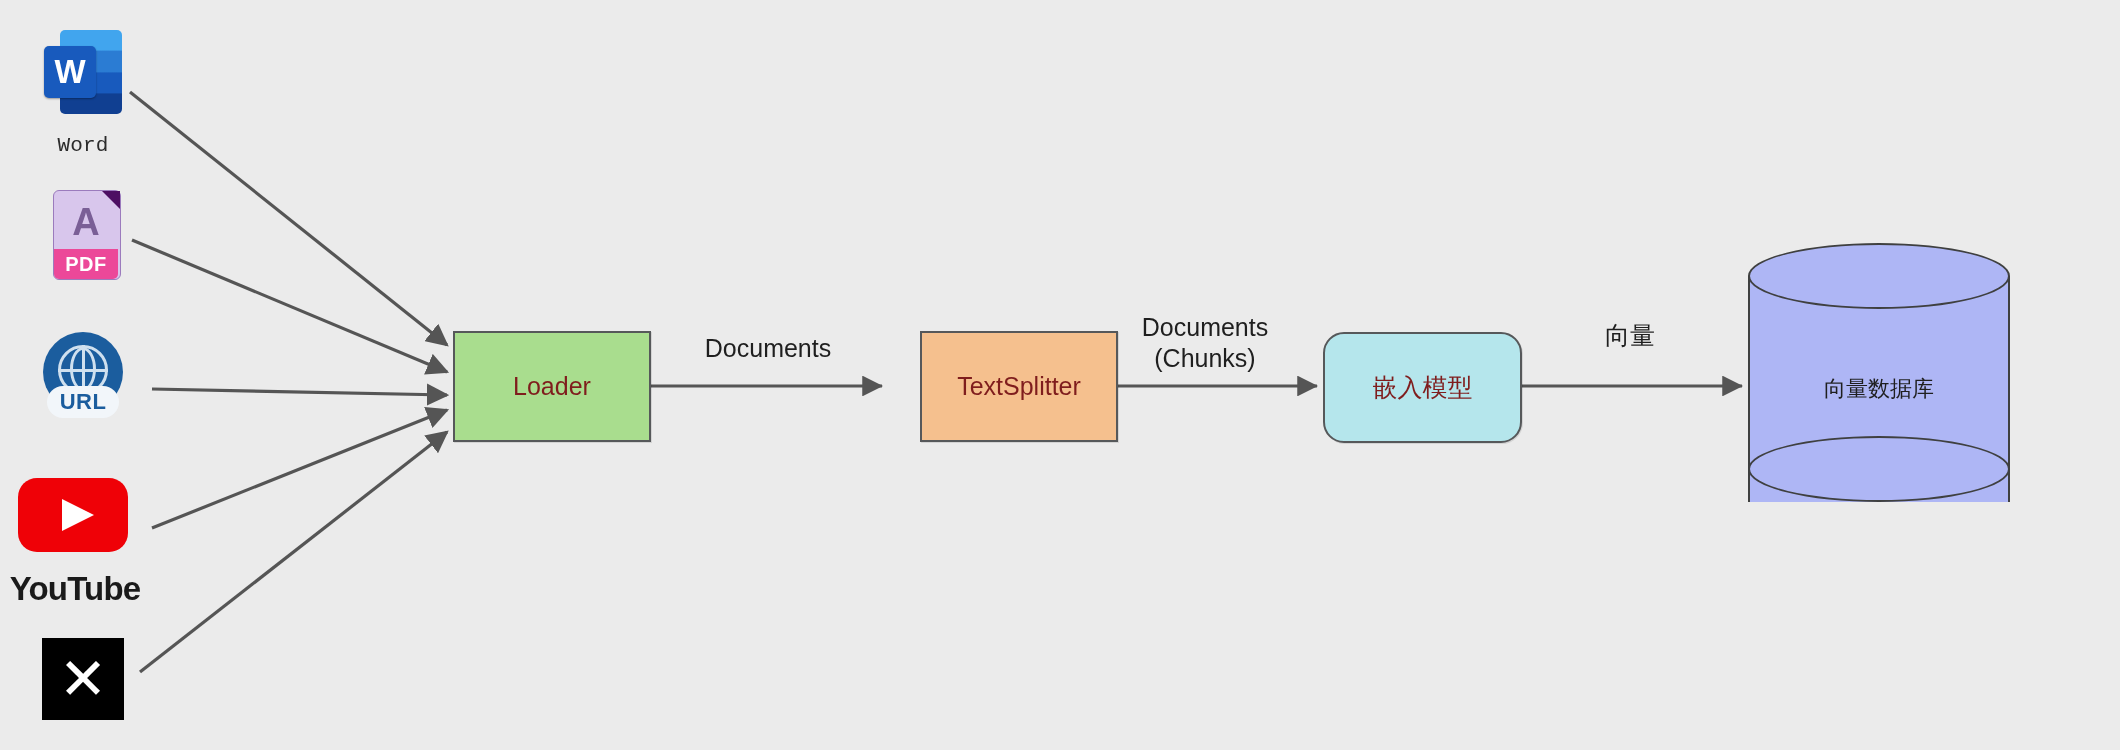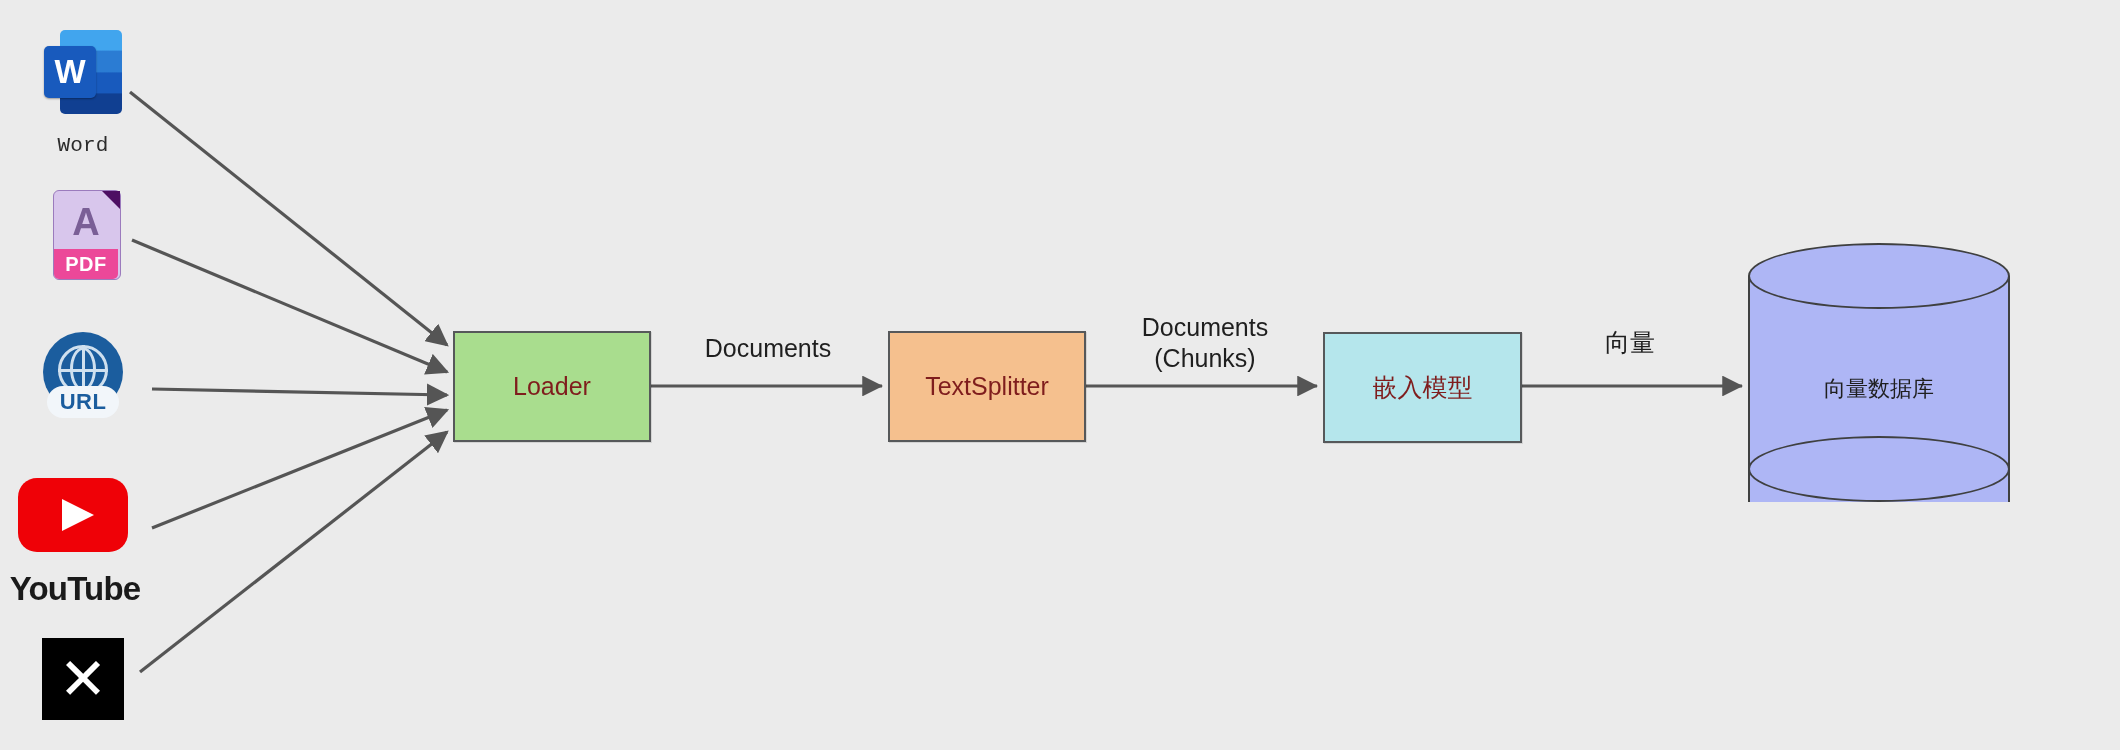--- a/index.html
+++ b/index.html
@@ -179,22 +179,22 @@
     box-sizing: border-box;
     display: flex;
     align-items: center;
     justify-content: center;
     color: #7f1d1d;
     font-size: 25px;
     text-align: center;
     box-shadow: 1px 1px 0 rgba(0,0,0,.10);
   }
   #node-loader       { left: 453px;  top: 331px; width: 198px; height: 111px; background: #a9dd8e; }
-  #node-textsplitter { left: 888px;  top: 331px; width: 198px; height: 111px; background: #f5c08e; }
-  #node-embedding    { left: 1323px; top: 332px; width: 199px; height: 111px; background: #b5e6ec; }
+  #node-textsplitter { left: 920px;  top: 331px; width: 198px; height: 111px; background: #f5c08e; }
+  #node-embedding    { left: 1323px; top: 332px; width: 199px; height: 111px; background: #b5e6ec; border-radius: 21px; }
 
   
   #node-vectordb {
     position: absolute;
     left: 1748px; top: 243px;
     width: 262px; height: 292px;
   }
   .cyl-body {
     position: absolute; left: 0; top: 33px;
     width: 262px; height: 226px;
@@ -230,21 +230,21 @@
   .edge-label {
     position: absolute;
     color: #1f1f1f;
     font-size: 25px;
     line-height: 1.22;
     text-align: center;
     white-space: pre;
   }
   #label-documents        { left: 628px;  top: 333px; width: 280px; }
   #label-documents-chunks { left: 1065px; top: 312px; width: 280px; }
-  #label-vector           { left: 1540px; top: 330px; width: 180px; font-family: Liberation Mono, monospace; }
+  #label-vector           { left: 1540px; top: 320px; width: 180px; }
 </style>
 </head>
 <body>
 
 <div id="canvas">
 
   <svg class="svg-layer" viewBox="0 0 2120 750" width="2120" height="750">
     <defs>
       <marker id="arrow" viewBox="0 0 10 10" refX="9" refY="5" markerWidth="7" markerHeight="7" orient="auto-start-reverse">
         <path d="M 0 0 L 10 5 L 0 10 z" fill="#555"></path>

